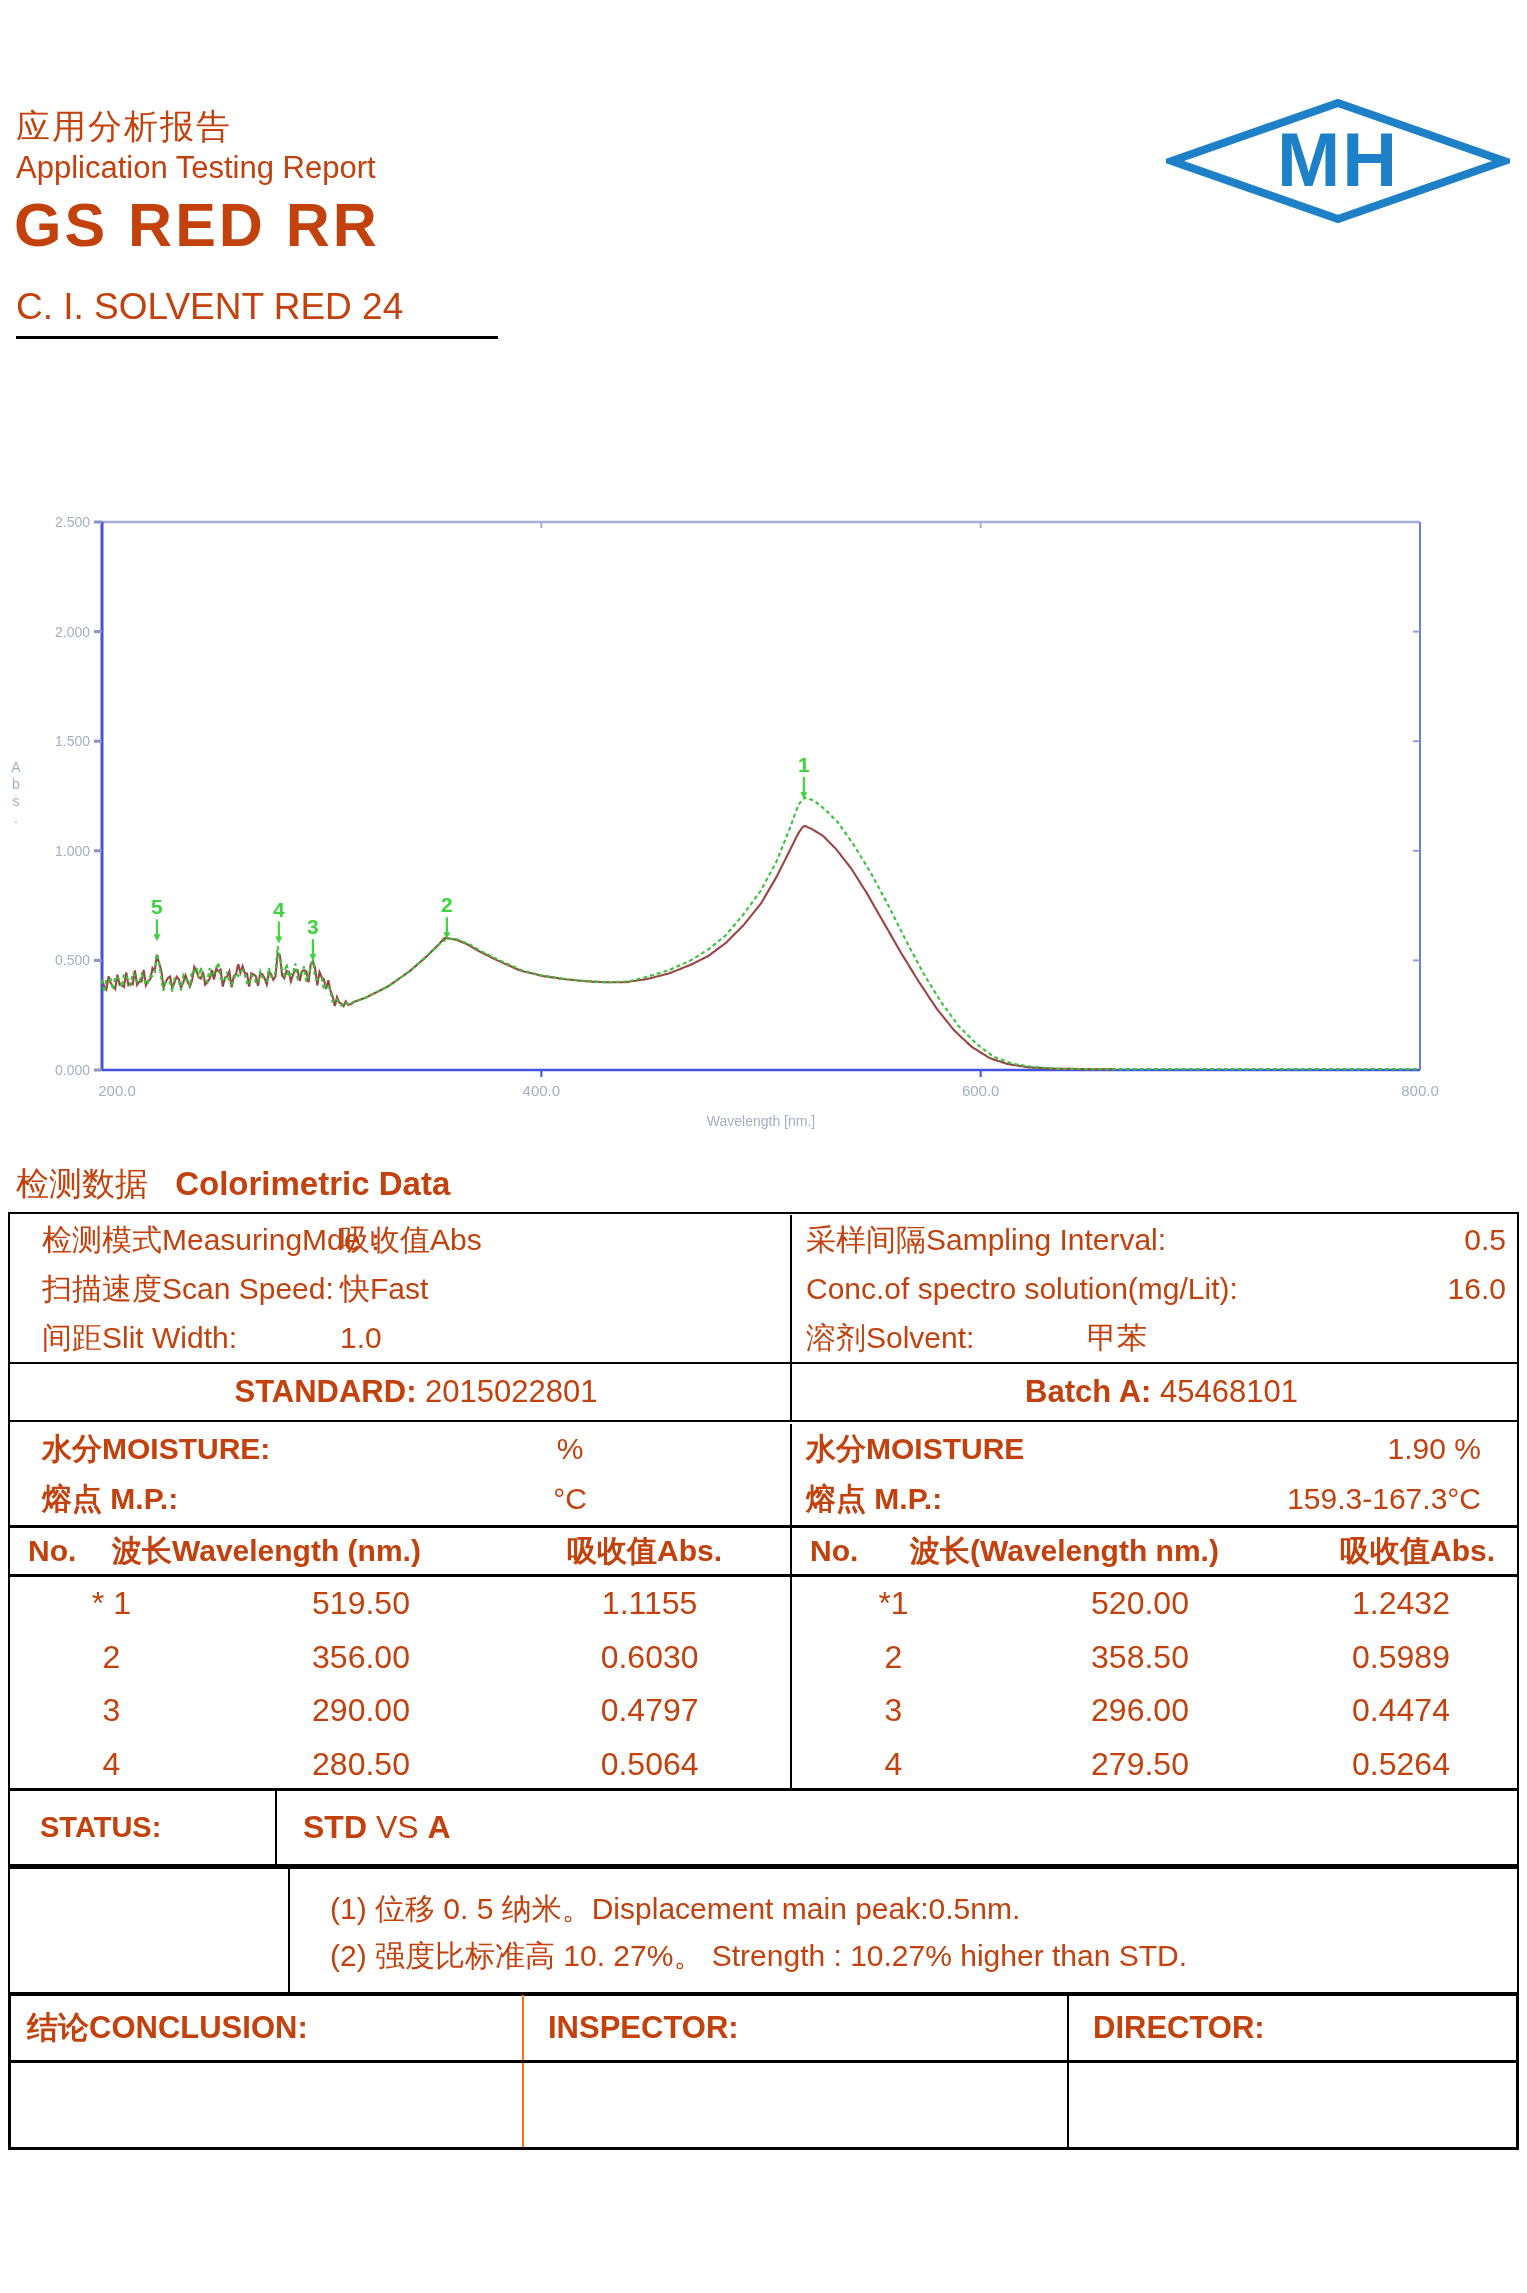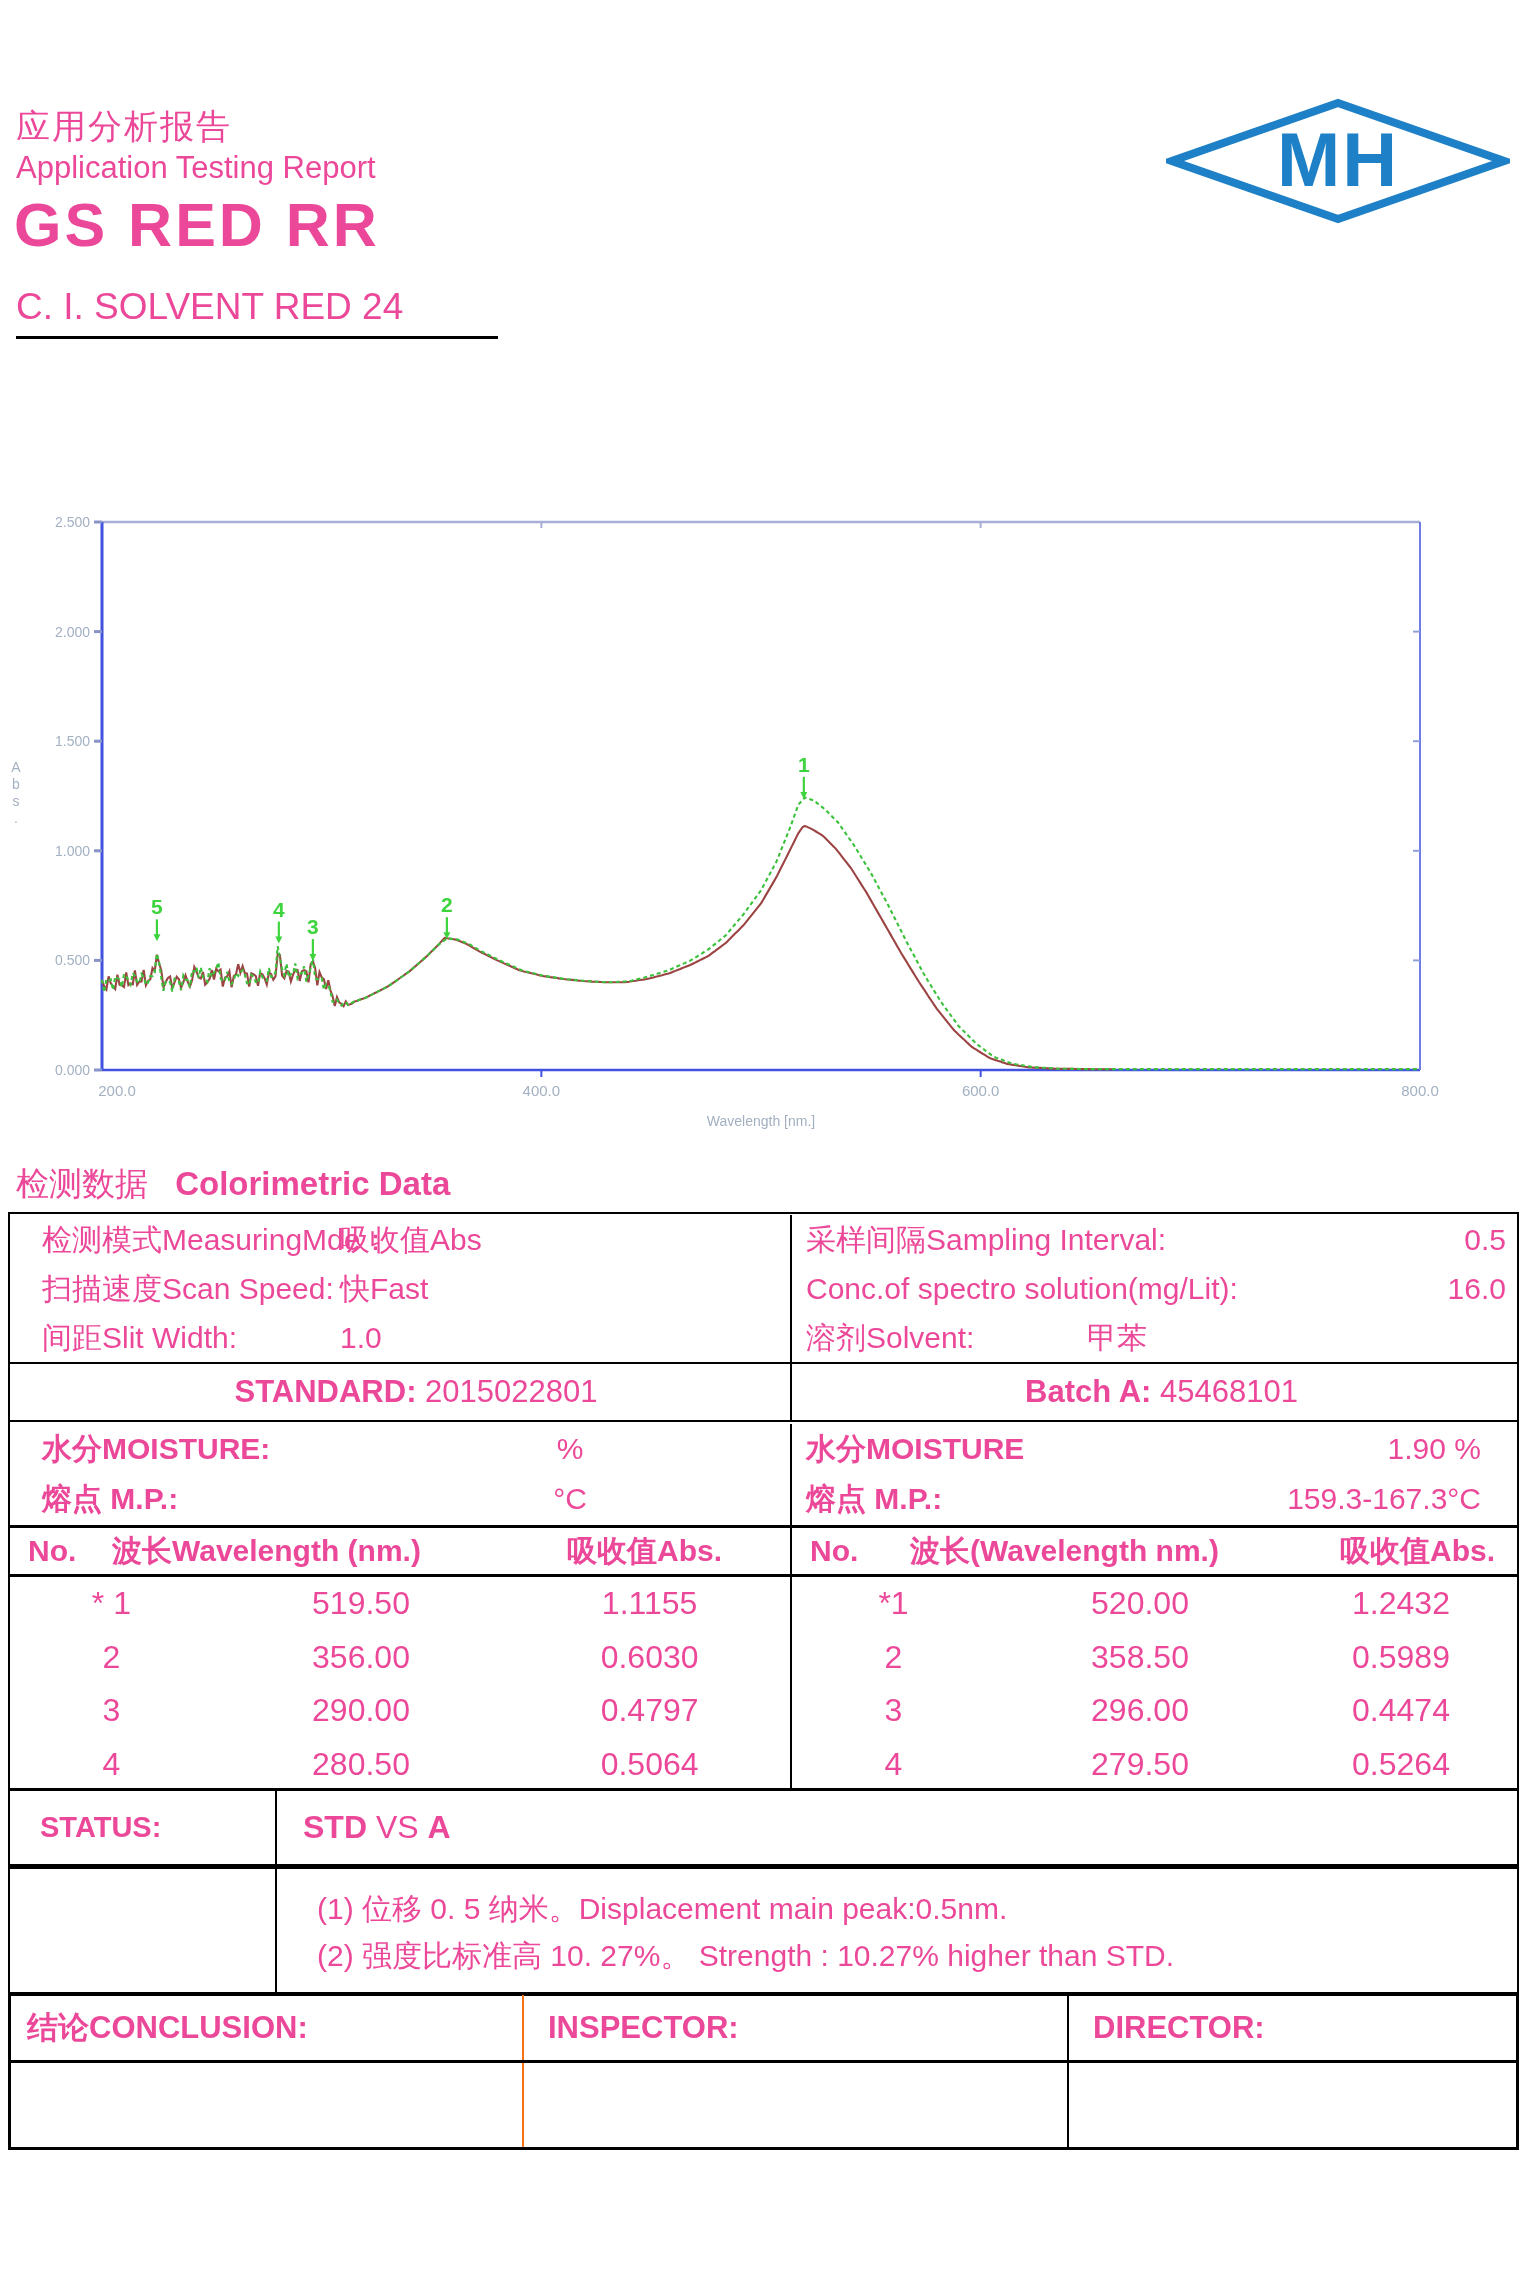--- a/index.html
+++ b/index.html
@@ -1,18 +1,18 @@
 <!DOCTYPE html>
 <html><head>
 <meta charset="utf-8">
 <style>
   html,body{margin:0;padding:0;background:#e8e8e8;}
   .page{
     position:relative;width:1527px;height:2293px;background:#ffffff;
-    font-family:"Liberation Sans", sans-serif;color:#ec4899;overflow:hidden;
+    font-family:"Liberation Sans", sans-serif;color:#c2410c;overflow:hidden;
     margin:0 auto;
   }
   
   .title-cn{position:absolute;left:16px;top:104px;font-size:34px;letter-spacing:2px;}
   .title-en{position:absolute;left:16px;top:150px;font-size:31px;}
   .product{position:absolute;left:14px;top:190px;font-size:61px;font-weight:bold;letter-spacing:3px;}
   .subtitle{position:absolute;left:16px;top:286px;font-size:37px;width:482px;
     border-bottom:3px solid #000;padding-bottom:8px;}
   .logo{position:absolute;left:1166px;top:98px;width:344px;height:126px;}
   
@@ -45,21 +45,21 @@
   .ph-abs{display:inline-block;}
   .row-data{height:214px;border-top:3px solid #000;}
   .dgrid{display:grid;grid-template-rows:repeat(4,53.5px);font-size:32px;}
   .drow{display:grid;grid-template-columns:26% 38% 36%;align-items:center;text-align:center;}
   .rhalf .drow{grid-template-columns:28% 40% 32%;}
   .row-status{height:76px;border-top:3px solid #000;}
   .stat-l{flex:0 0 267px;border-right:2px solid #000;line-height:72px;}
   .stat-l .lab{font-weight:bold;padding-left:30px;font-size:29px;}
   .stat-r{flex:1;line-height:72px;padding-left:26px;font-size:32px;}
   .b{font-weight:bold;}
-  .row-notes{height:128px;border-top:5px solid #000;}
+  .row-notes{height:128px;border-top:5px solid #000;padding-left:13px;}
   .note-l{flex:0 0 267px;border-right:2px solid #000;}
   .note-r{flex:1;padding:16px 0 0 40px;font-size:30px;}
   .note-line{line-height:47px;white-space:nowrap;}
   .bottbl{top:1992px;border:3px solid #000;}
   .f-c1{flex:0 0 513px;border-right:2px solid #f97316;}
   .f-c2{flex:0 0 545px;border-right:2px solid #000;}
   .f-c3{flex:1;}
   .f-hdr{height:68px;border-bottom:3px solid #000;}
   .f-hdr .cell{line-height:66px;font-weight:bold;font-size:31px;padding-left:16px;}
   .f-hdr .f-c2,.f-hdr .f-c3{padding-left:24px;}

